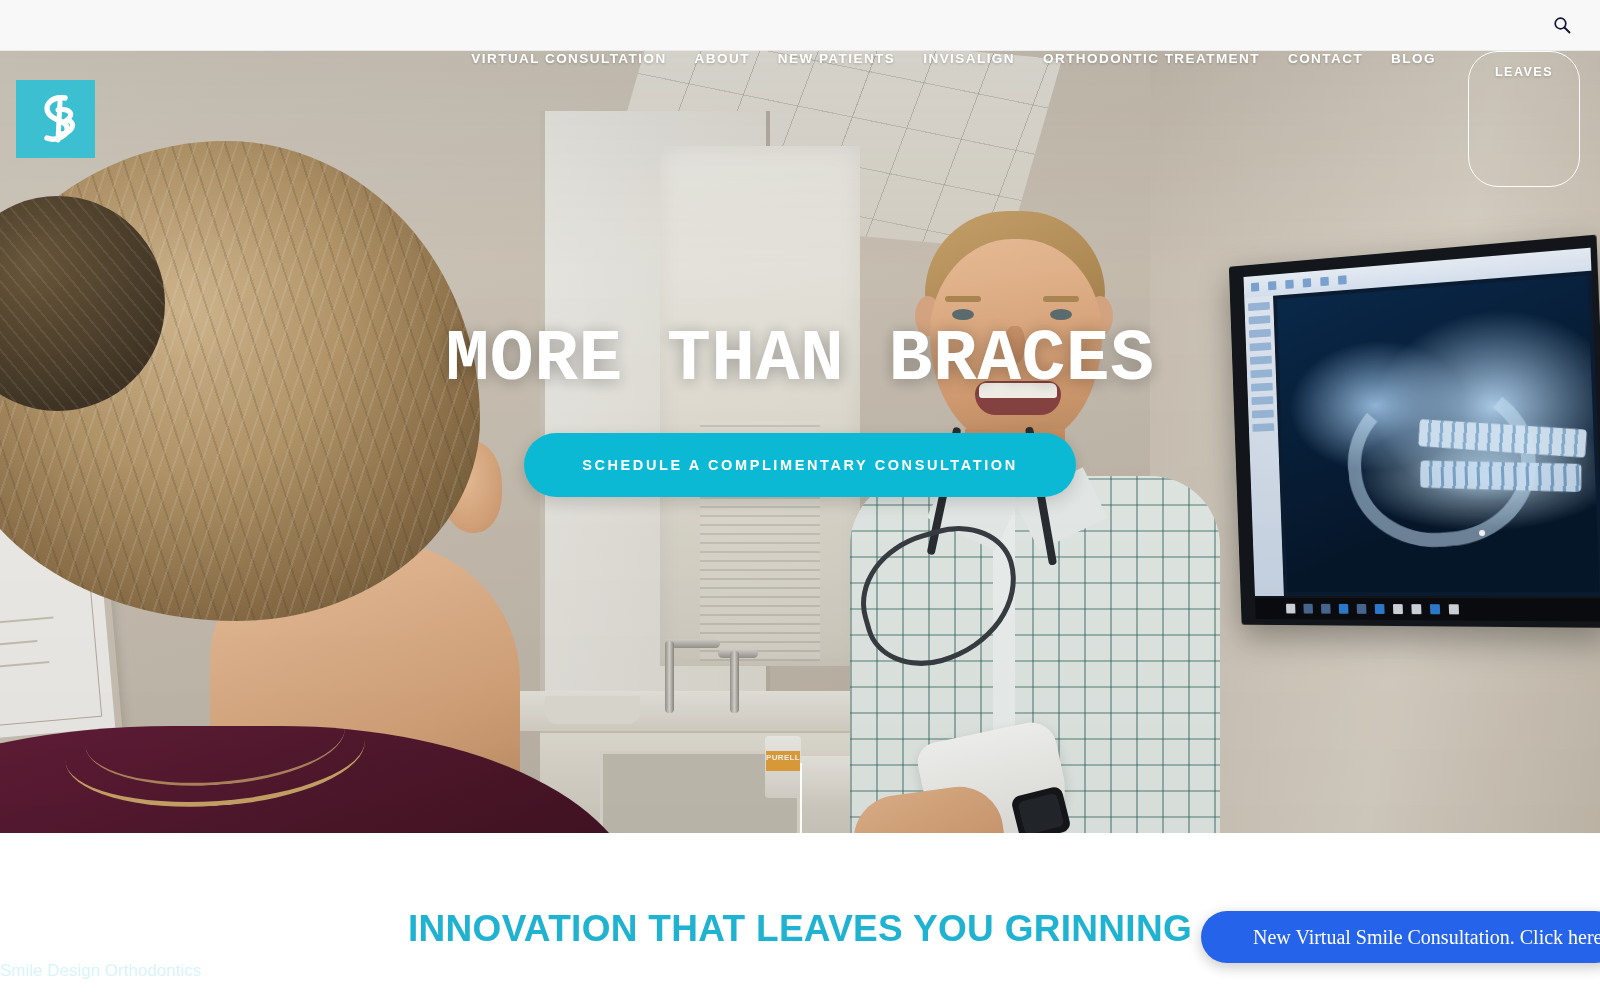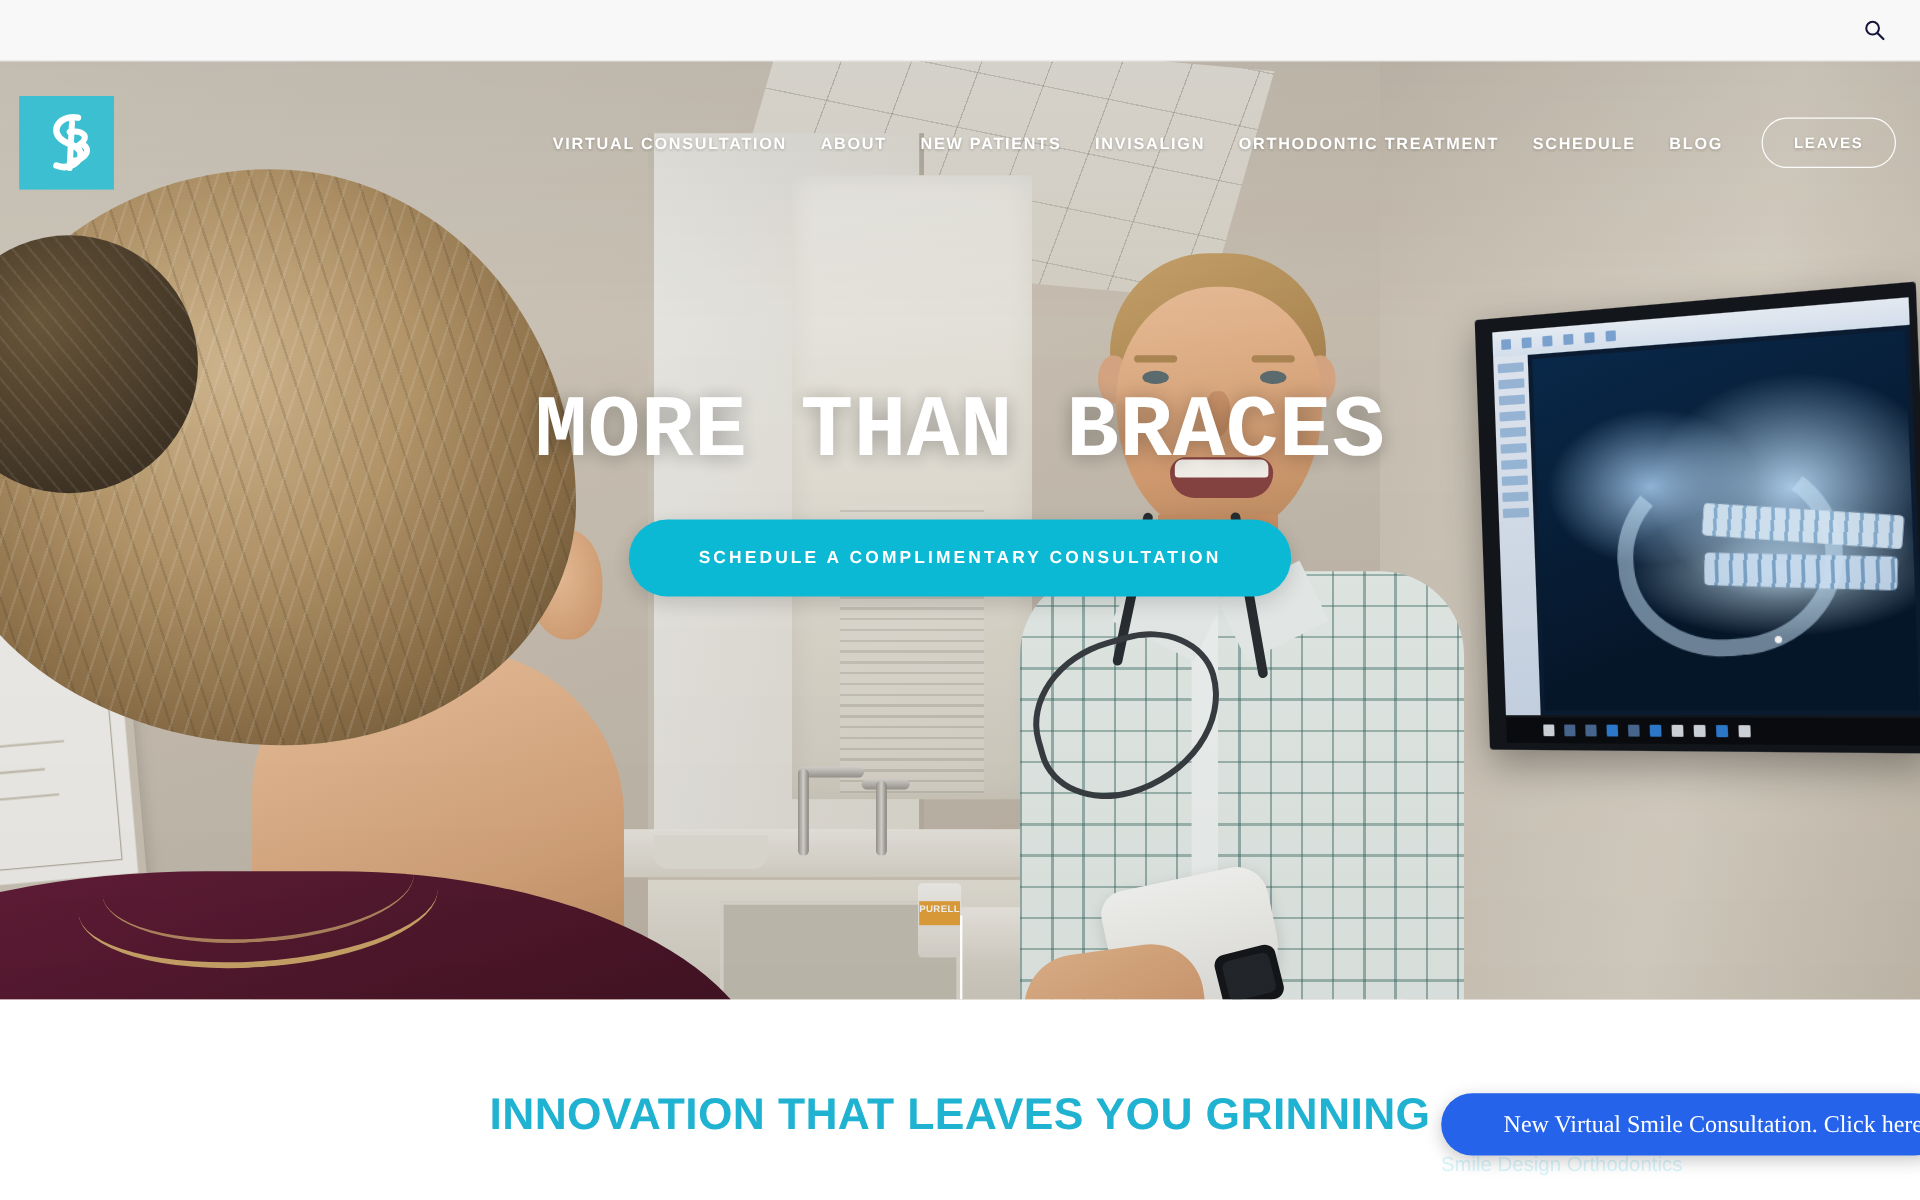--- a/index.html
+++ b/index.html
@@ -204,21 +204,21 @@
   .hero-dark{ position:absolute; inset:0;
           background:linear-gradient(180deg, rgba(0,0,0,.10) 0%, rgba(0,0,0,.04) 28%, rgba(0,0,0,.08) 100%); }
 
   
   .header{ position:absolute; left:0; top:51px; width:1600px; height:136px; z-index:30;
            display:flex; align-items:center; }
   .logo{ position:absolute; left:16px; top:29px; width:79px; height:78px;
          background:#3cbfd1; display:flex; align-items:center; justify-content:center;
          cursor:pointer; }
   .nav{ position:absolute; right:0; top:0; height:136px; display:flex;
-        align-items:center; gap:0px; padding-right:20px; }
+        gap:0px; padding-right:20px; }
   .nav a{ color:#ffffff; font-size:13.5px; font-weight:600; letter-spacing:1.45px;
           text-decoration:none; padding:0 14px; white-space:nowrap;
           text-shadow:0 1px 3px rgba(0,0,0,.25); cursor:pointer; }
   .nav .contact{ border:1.6px solid rgba(255,255,255,.95); border-radius:30px;
           padding:13px 26px; margin-left:18px; letter-spacing:1.5px; font-size:12.5px; }
 
   
   .hero-copy{ position:absolute; left:0; top:51px; width:1600px; height:782px;
               z-index:25; display:flex; flex-direction:column;
               align-items:center; justify-content:center; padding-bottom:70px; }
@@ -230,21 +230,21 @@
              font-family:"Liberation Sans", sans-serif;
              box-shadow:0 5px 18px rgba(0,0,0,.16); }
   .scroll-line{ position:absolute; left:50%; bottom:0; width:2px; height:70px;
              background:rgba(255,255,255,.92); }
 
   
   .section{ position:absolute; left:0; top:833px; width:1600px; height:167px;
             background:#ffffff; z-index:12;padding-left:16px; }
   .section-title{ position:absolute; left:0; top:75px; width:1600px; text-align:center;
             color:#1fb2d1; font-size:37px; font-weight:700; letter-spacing:.3px; }
-  .section-sub{ position:absolute; left:0; top:128px; width:1402px; text-align:right;
+  .section-sub{ position:absolute; left:0; top:128px; width:1402px; text-align:left;
             color:#d8f4fb; font-size:17px; }
 
   
   .cta{ position:absolute; left:1201px; top:911px; height:52px; padding:0 26px 0 22px;
         background:#2563eb; border-radius:30px; display:flex; align-items:center;
         gap:14px; z-index:60; cursor:pointer; box-shadow:0 4px 14px rgba(0,0,0,.22);
         width:420px; }
   .cta-label{ color:#ffffff; font-family:"Liberation Serif", serif; font-size:20px;
         white-space:nowrap;margin-left:16px; }
 </style>
@@ -395,21 +395,21 @@
       <path d="M31 20 C42 18, 48 24, 40 30 C50 32, 46 44, 32 44" fill="none" stroke="#ffffff" stroke-width="5" stroke-linecap="round"></path>
     </svg>
   </div>
 
   <div class="nav">
     <a>VIRTUAL CONSULTATION</a>
     <a>ABOUT</a>
     <a>NEW PATIENTS</a>
     <a>INVISALIGN</a>
     <a>ORTHODONTIC TREATMENT</a>
-    <a>SCHEDULE</a>
+    <a>CONTACT</a>
     <a>BLOG</a>
     <a class="contact">LEAVES</a>
   </div>
 </div>
 
 <div class="hero-copy">
   <div class="hero-title">MORE THAN BRACES</div>
   <button class="hero-btn">SCHEDULE A COMPLIMENTARY CONSULTATION</button>
 </div>
 

